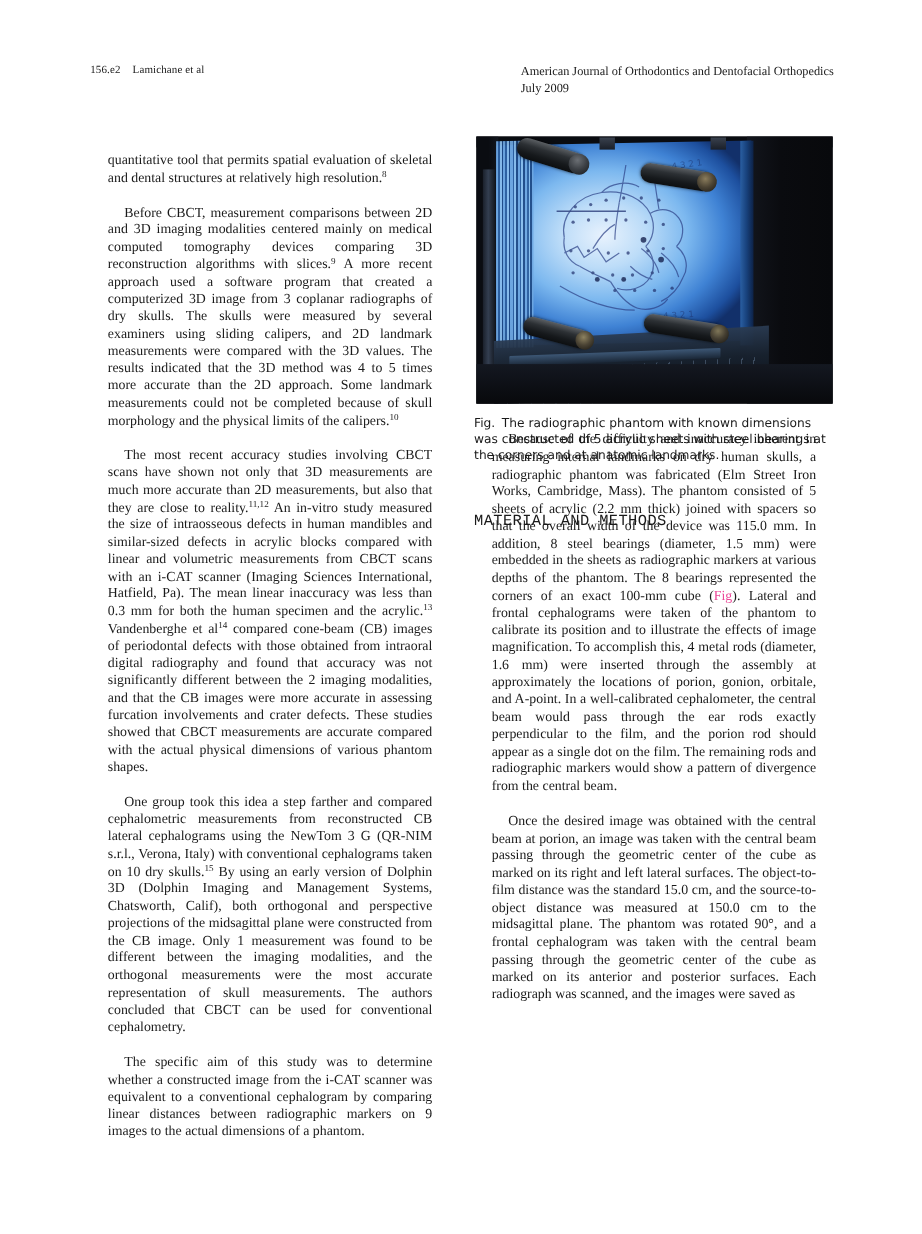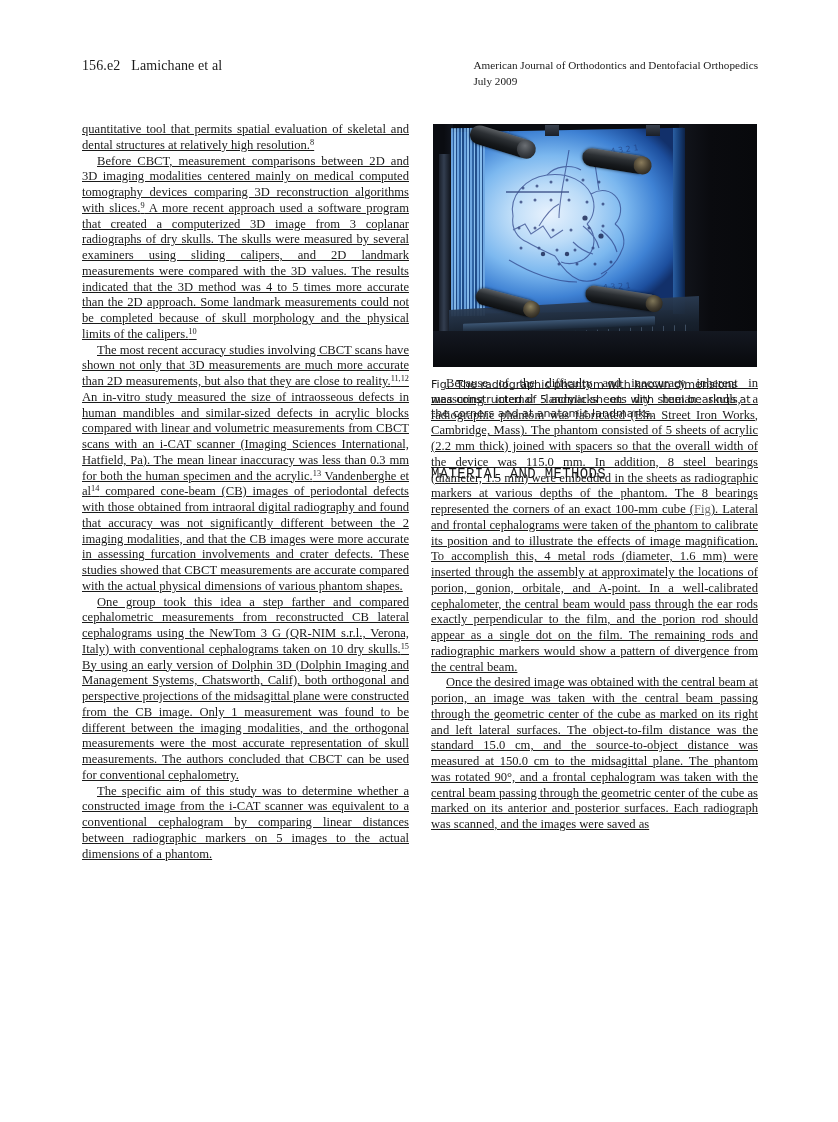--- a/index.html
+++ b/index.html
@@ -28,21 +28,21 @@
     position: absolute;
     left: 82px;
     top: 58px;
     width: 676px;
     height: 42px;
   }
   .rh-left {
     position: absolute;
     left: 0;
     top: 0;
-    font-size: 14px;
+    font-size: 10px;
     letter-spacing: 0.1px;
     white-space: nowrap;
   }
   .rh-folio { margin-right: 11px; }
   .rh-right {
     position: absolute;
     right: 0;
     top: 0;
     text-align: left;
     font-size: 11.2px;
@@ -58,35 +58,34 @@
     font-size: 12.6px;
     line-height: 15.75px;
     text-align: justify;
     text-justify: inter-word;
     hyphens: manual;
   }
   .col-left  { left: 82px; }
   .col-right { left: 431px; top: 376px; }
 
   .col p {
-    margin: 0;
-    text-decoration: underline;
+    margin: 16px;
   }
   .col p.indent {
     text-indent: 15px;
   }
 
   sup {
     font-size: 0.66em;
     line-height: 0;
     vertical-align: 0.52em;
   }
 
   .xref {
-    color: #737373;
+    color: #ec4899;
   }
 
   
   .figure {
     position: absolute;
     left: 433px;
     top: 124px;
     width: 324px;
     height: 243px;
   }
@@ -312,21 +311,21 @@
       <div>American Journal of Orthodontics and Dentofacial Orthopedics</div>
       <div>July 2009</div>
     </div>
   </div>
 
   <div class="col col-left" id="left-col">
       <p>quantitative tool that permits spatial evaluation of skeletal and dental structures at relatively high resolution.<sup>8</sup></p>
       <p class="indent">Before CBCT, measurement comparisons between 2D and 3D imaging modalities centered mainly on medical computed tomography devices comparing 3D reconstruction algorithms with slices.<sup>9</sup> A more recent approach used a software program that created a computerized 3D image from 3 coplanar radiographs of dry skulls. The skulls were measured by several examiners using sliding calipers, and 2D landmark measurements were compared with the 3D values. The results indicated that the 3D method was 4 to 5 times more accurate than the 2D approach. Some landmark measurements could not be completed because of skull morphology and the physical limits of the calipers.<sup>10</sup></p>
       <p class="indent">The most recent accuracy studies involving CBCT scans have shown not only that 3D measurements are much more accurate than 2D measurements, but also that they are close to reality.<sup>11,12</sup> An in-vitro study measured the size of intraosseous defects in human mandibles and similar-sized defects in acrylic blocks compared with linear and volumetric measurements from CBCT scans with an i-CAT scanner (Imaging Sciences International, Hatfield, Pa). The mean linear inaccuracy was less than 0.3 mm for both the human specimen and the acrylic.<sup>13</sup> Vandenberghe et al<sup>14</sup> compared cone-beam (CB) images of periodontal defects with those obtained from intraoral digital radiography and found that accuracy was not significantly different between the 2 imaging modalities, and that the CB images were more accurate in assessing furcation involvements and crater defects. These studies showed that CBCT measurements are accurate compared with the actual physical dimensions of various phantom shapes.</p>
       <p class="indent">One group took this idea a step farther and compared cephalometric measurements from reconstructed CB lateral cephalograms using the NewTom 3 G (QR-NIM s.r.l., Verona, Italy) with conventional cephalograms taken on 10 dry skulls.<sup>15</sup> By using an early version of Dolphin 3D (Dolphin Imaging and Management Systems, Chatsworth, Calif), both orthogonal and perspective projections of the midsagittal plane were constructed from the CB image. Only 1 measurement was found to be different between the imaging modalities, and the orthogonal measurements were the most accurate representation of skull measurements. The authors concluded that CBCT can be used for conventional cephalometry.</p>
-      <p class="indent">The specific aim of this study was to determine whether a constructed image from the i-CAT scanner was equivalent to a conventional cephalogram by comparing linear distances between radiographic markers on 5 images to the actual dimensions of a phantom.</p>
+      <p class="indent">The specific aim of this study was to determine whether a constructed image from the i-CAT scanner was equivalent to a conventional cephalogram by comparing linear distances between radiographic markers on 9 images to the actual dimensions of a phantom.</p>
     </div>
 
   <div class="figure">
     <div class="photo">
       <div class="room-dark-top"></div>
       <div class="room-dark-left"></div>
       <div class="room-dark-right"></div>
 
       <div class="post"></div>
       <div class="panel"></div>

